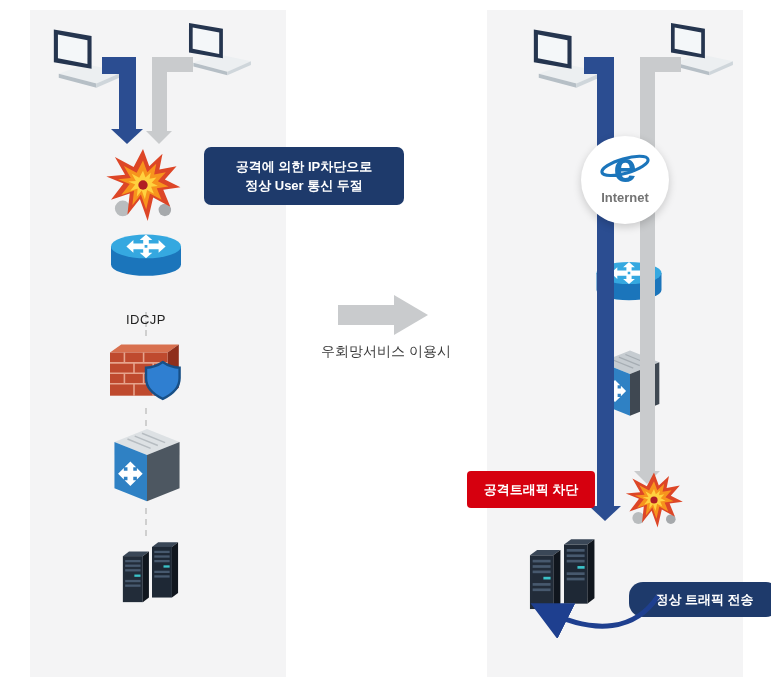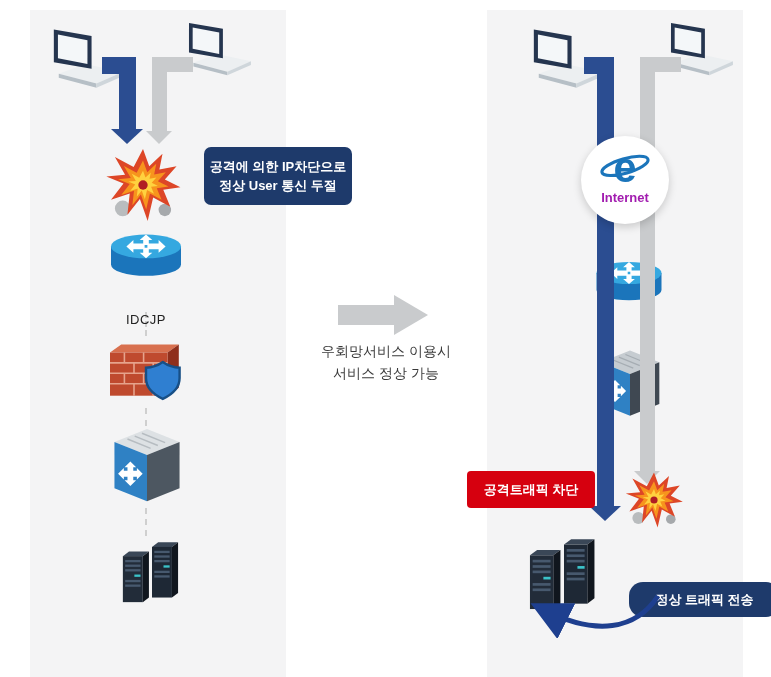--- a/index.html
+++ b/index.html
@@ -26,21 +26,21 @@
   .tri-right-red{border-top:9px solid transparent;border-bottom:9px solid transparent;border-left:12px solid var(--red);}
   .dash{position:absolute;width:0;border-left:2px dashed #cfcfcf;}
   .callout{position:absolute;display:flex;flex-direction:column;align-items:center;justify-content:center;
     color:#fff;font-weight:bold;font-size:13px;line-height:1.5;text-align:center;}
   .callout.navy{background:var(--navy);border-radius:7px;}
   .callout.red{background:var(--red);border-radius:4px;margin-left:12px;}
   .caption{position:absolute;text-align:center;font-size:14px;color:#3a3a3a;line-height:1.6;}
   .device-label{position:absolute;text-align:center;font-size:13px;color:#222;letter-spacing:.5px;margin-top:24px;}
   .internet-circle{position:absolute;background:#fff;border-radius:50%;
     box-shadow:0 3px 8px rgba(0,0,0,.18);display:flex;flex-direction:column;align-items:center;justify-content:flex-start;}
-  .internet-label{font-size:13px;font-weight:600;color:#a21caf;margin-top:-4px;}
+  .internet-label{font-size:13px;font-weight:600;color:#737373;margin-top:-4px;}
   svg{display:block;}
 </style>
 </head>
 <body>
 
 <svg width="0" height="0" style="position:absolute">
   <defs>
     <polygon id="burst" points="50,4 58,26 75,10 71,30 93,26 78,43 98,53 76,56 85,78 63,66 56,96 46,68 30,88 33,61 9,69 25,48 3,39 27,37 14,14 38,27"></polygon>
   </defs>
 </svg>
@@ -85,21 +85,21 @@
     <svg width="78" height="78" viewBox="0 0 100 100">
       <circle cx="24" cy="80" r="10" fill="#b9bcbe"></circle>
       <circle cx="78" cy="82" r="8" fill="#a6a9ac"></circle>
       <use href="#burst" fill="#dd4627"></use>
       <use href="#burst" fill="#f7941d" transform="translate(50,50) scale(0.68) translate(-50,-50)"></use>
       <use href="#burst" fill="#ffd23f" transform="translate(50,50) scale(0.4) translate(-50,-50)"></use>
       <circle cx="50" cy="50" r="6" fill="#b01e23"></circle>
     </svg>
   </div>
 
-  <div class="callout navy z4" style="left:204px;top:147px;width:148px;height:58px;">
+  <div class="callout navy z4" style="left:204px;top:147px;width:200px;height:58px;">
     <div>공격에 의한 IP차단으로</div>
     <div>정상 User 통신 두절</div>
   </div>
 
   <div class="abs z1" style="left:104px;top:228px;">
     <svg width="84" height="55" viewBox="0 0 120 78">
       <path d="M10,26 L10,52 A50,16 0 0 0 110,52 L110,26 Z" fill="#1b75bb"></path>
       <ellipse cx="60" cy="26" rx="50" ry="17" fill="#35a8e0"></ellipse>
       <g fill="#ffffff">
         <polygon points="56,24 56,17 51,17 60,9 69,17 64,17 64,24"></polygon>
@@ -176,21 +176,20 @@
         <rect x="25" y="63" width="20" height="3"></rect>
       </g>
       <rect x="37" y="50" width="8" height="3" fill="#3bc3c9"></rect>
     </svg>
   </div>
 
   <div class="rect gray-fill z1" style="left:338px;top:305px;width:56px;height:20px;"></div>
   <div class="tri tri-right-gray z1" style="left:394px;top:295px;"></div>
   <div class="caption z1" style="left:292px;top:340px;width:188px;">
     <div>우회망서비스 이용시</div>
-    <div>서비스 정상 가능</div>
   </div>
 
   <div class="abs z1" style="left:524px;top:26px;">
     <svg width="82" height="66" viewBox="0 0 100 80">
       <polygon points="18,58 64,70 96,56 50,46" fill="#eceff1"></polygon>
       <polygon points="18,58 64,70 64,75 18,63" fill="#b6bfc6"></polygon>
       <polygon points="64,70 96,56 96,61 64,75" fill="#cfd6db"></polygon>
       <polygon points="12,4 58,12 58,52 12,44" fill="#25354f"></polygon>
       <polygon points="17,10 53,17 53,46 17,39" fill="#f4f7f9"></polygon>
     </svg>

